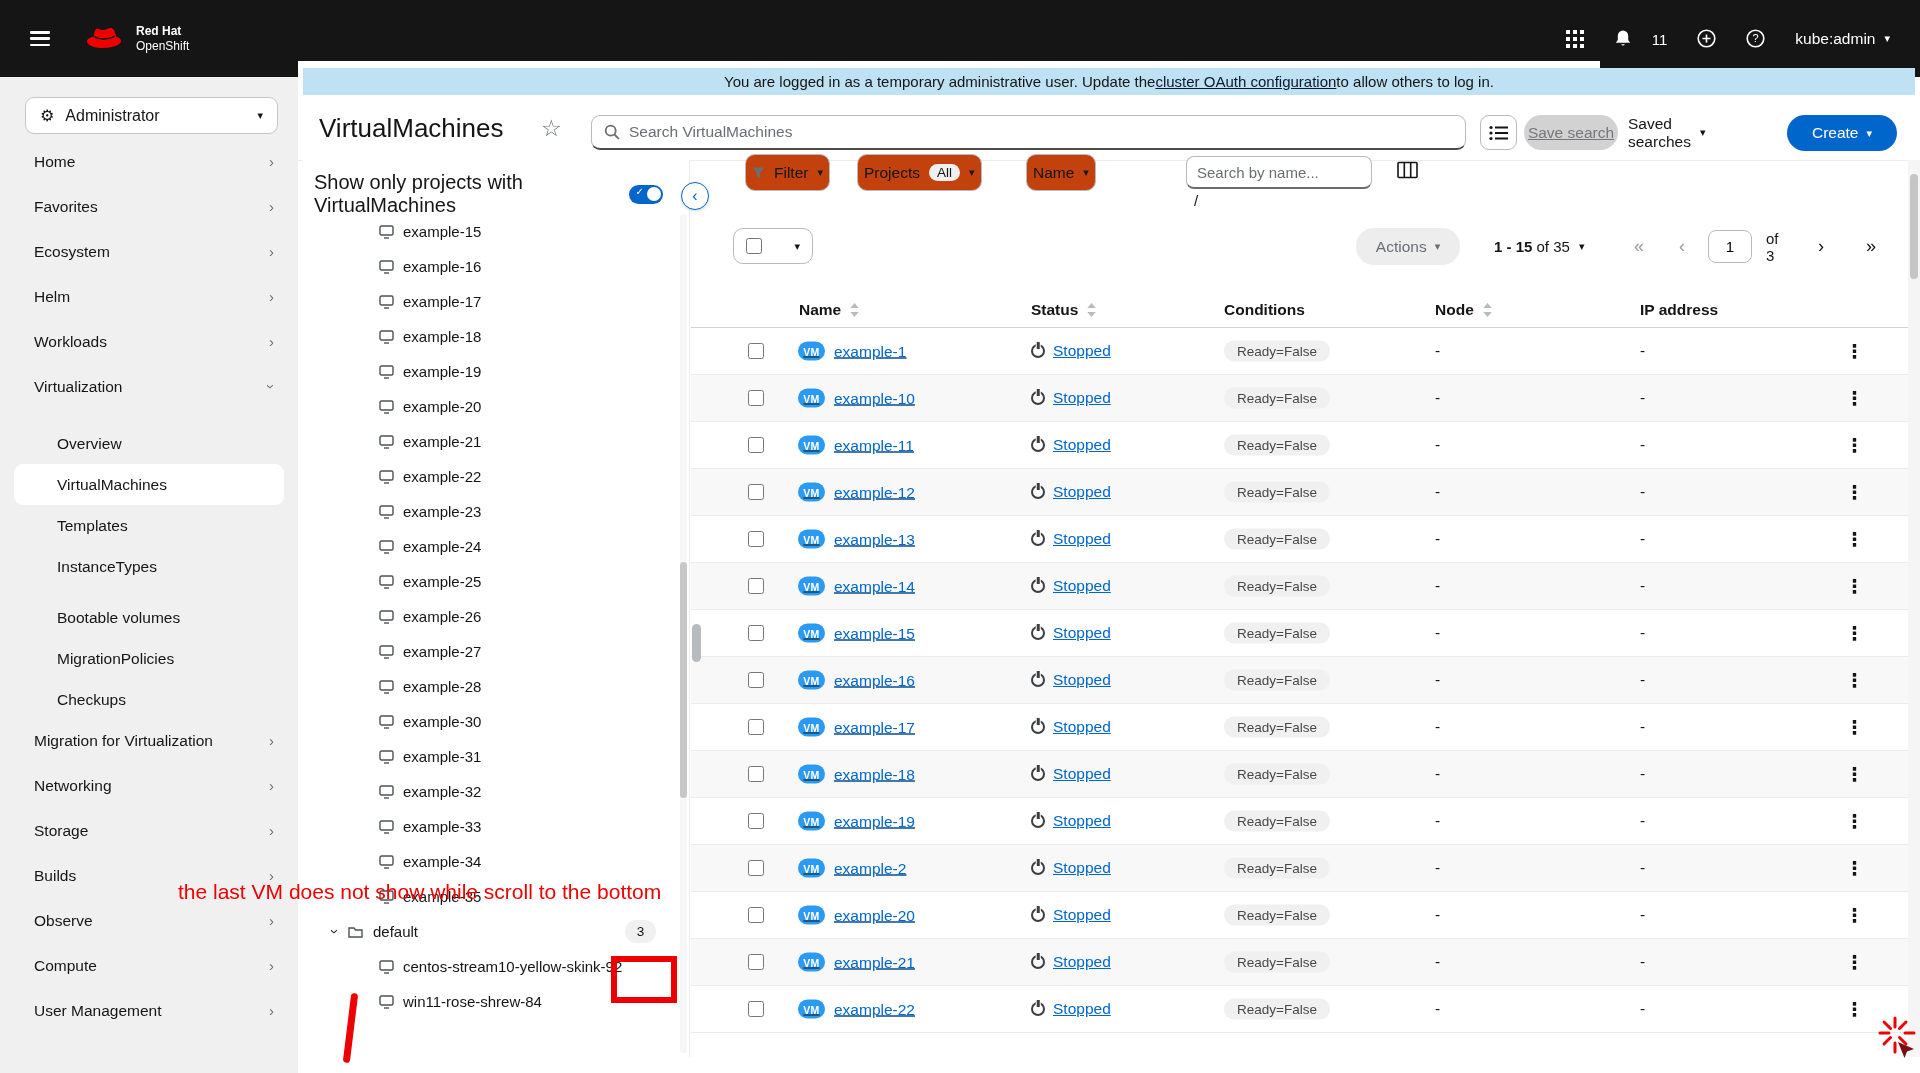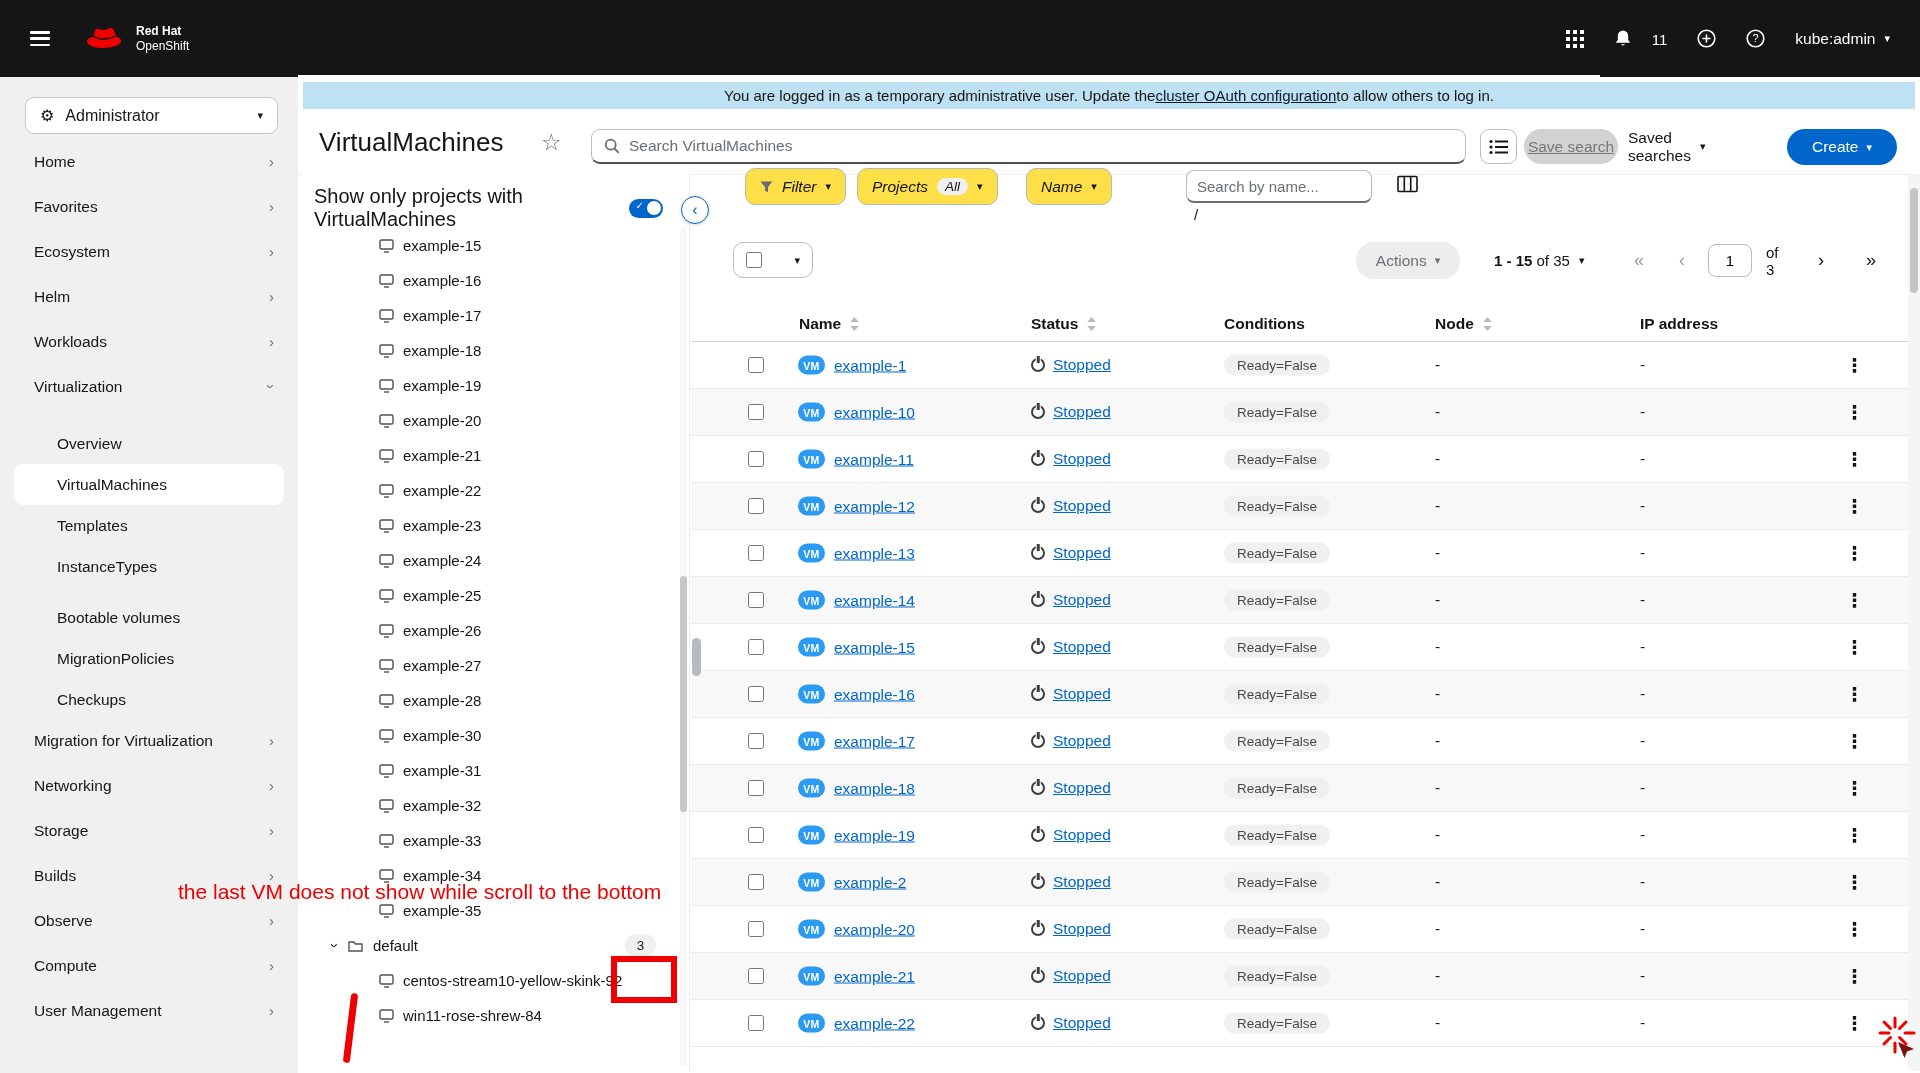--- a/index.html
+++ b/index.html
@@ -28,21 +28,21 @@
   .nav-item { height:45px; display:flex; align-items:flex-start; padding:0 24px 0 34px; font-size:15.5px; cursor:pointer; }
   .nav-item .chev { margin-left:auto; color:#6a6e73; font-size:15px; }
   .rot90 { display:inline-block; transform:rotate(90deg); }
   .nav-sub { }
   .nav-sub2 { margin-top:10px; }
   .nav-bottom { margin-top:12px; }
   .nav-subitem { height:41px; display:flex; align-items:center; padding-left:57px; font-size:15.5px; cursor:pointer; }
   .nav-subitem.active { background:#fff; border-radius:9px; margin:0 14px; padding-left:43px; }
 
   
-  .main { position:absolute; top:75px; left:298px; width:1302px; height:996px; background:#fff; }
+  .main { position:absolute; top:61px; left:298px; width:1302px; height:996px; background:#fff; }
   .banner { position:absolute; top:7px; left:5px; width:1612px; height:27px; background:#bee1f4; font-size:15px; display:flex; align-items:center; justify-content:center; gap:0; color:#151515; }
   .banner a { color:#0f172a; text-decoration:underline; cursor:pointer; }
   .page-title { position:absolute; top:52px; left:21px; font-size:26px; font-weight:500; }
   .fav-star { position:absolute; top:54px; left:243px; font-size:23px; color:#6a6e73; cursor:pointer; }
   .search-wrap { position:absolute; top:54px; left:293px; width:875px; height:35px; border:1px solid #b8bbbe; border-bottom:2px solid #4d4d4d; border-radius:9px; background:#fff; display:flex; align-items:center; padding:0 12px; gap:9px; }
   .search-wrap input { border:none; outline:none; flex:1; font-size:15.5px; font-family:inherit; color:#151515; background:transparent; }
   .search-wrap input::placeholder { color:#6a6e73; }
   .icon-btn { position:absolute; top:54px; width:37px; height:35px; border:1px solid #b8bbbe; border-radius:9px; background:#fff; display:flex; align-items:center; justify-content:center; cursor:pointer; }
   .btn { display:flex; align-items:center; justify-content:center; gap:8px; font-size:15.5px; border-radius:18px; cursor:pointer; }
   .btn-disabled { position:absolute; top:54px; left:1226px; width:94px; height:35px; background:#d2d2d2; color:#76777a;text-decoration:underline; }
@@ -59,21 +59,21 @@
   .tree-list { position:absolute; top:54px; left:0; right:0; }
   .tree-item { height:35px; display:flex; align-items:center; padding-left:76px; gap:9px; font-size:15px; cursor:pointer; white-space:nowrap; }
   .proj-row { position:relative; height:35px; display:flex; align-items:center; padding-left:30px; gap:10px; font-size:15px; cursor:pointer; }
   .proj-badge { position:absolute; left:322px; top:6px; min-width:31px; height:23px; background:#f0f0f0; border-radius:12px; display:flex; align-items:center; justify-content:center; font-size:13.5px; }
   .tree-scroll { position:absolute; top:54px; right:2px; width:7px; height:839px; background:#f7f7f7; border-radius:4px; }
   .tree-thumb { position:absolute; top:348px; left:0; width:7px; height:236px; background:#c7c7c7; border-radius:4px; }
   .collapse-btn { position:absolute; top:121px; left:383px; width:28px; height:28px; border:1px solid #0066cc; border-radius:50%; background:#fff; color:#0066cc; display:flex; align-items:center; justify-content:center; font-size:16px; cursor:pointer; z-index:6; box-shadow:0 1px 3px rgba(0,0,0,.15); }
   .resizer { position:absolute; top:563px; left:394px; width:9px; height:38px; background:#b8bbbe; border-radius:5px; cursor:col-resize; z-index:5; }
 
   
-  .dd { position:absolute; top:93px; height:37px; display:flex; align-items:center; gap:9px; border:1px solid #b8bbbe; border-radius:10px; background:#fde047; padding:0 14px; font-size:15.5px; cursor:pointer;font-style:italic; }
+  .dd { position:absolute; top:93px; height:37px; display:flex; align-items:center; gap:9px; border:1px solid #b8bbbe; border-radius:10px; background:#c2410c; padding:0 6px; font-size:15.5px; cursor:pointer; }
   .mini-badge { background:#f0f0f0; border-radius:9px; padding:1px 8px; font-size:13.5px; }
   .name-search { position:absolute; top:95px; left:888px; width:186px; height:33px; border:1px solid #b8bbbe; border-bottom:2px solid #6a6e73; border-radius:8px; padding:0 10px; font-size:15px; font-family:inherit; color:#151515; outline:none; }
   .name-search::placeholder { color:#6a6e73; }
   .slash-hint { position:absolute; top:131px; left:896px; font-size:15px; }
   .col-mgmt { position:absolute; top:100px; left:1099px; cursor:pointer; }
 
   .bulk-select { position:absolute; top:167px; left:435px; width:80px; height:36px; border:1px solid #b8bbbe; border-radius:10px; background:#fff; display:flex; align-items:center; cursor:pointer; }
   .bulk-select input { margin-left:12px; width:16px; height:16px; }
   .bulk-select .caret { margin-left:auto; margin-right:12px; }
   .actions-btn { position:absolute; top:167px; left:1058px; width:104px; height:37px; background:#ededed; color:#6a6e73; }
@@ -84,21 +84,21 @@
   .page-input { position:absolute; top:169px; left:1410px; width:44px; height:33px; border:1px solid #b8bbbe; border-radius:8px; text-align:center; font-size:15px; font-family:inherit; outline:none; }
   .page-of { position:absolute; top:167px; left:1468px; height:37px; display:flex; align-items:center; font-size:15px; }
 
   
   .vm-table { position:absolute; top:231px; left:393px; width:1217px; }
   .thead { position:relative; height:36px; border-bottom:1px solid #d2d2d2; font-weight:bold; font-size:15.5px; }
   .th { position:absolute; top:50%; transform:translateY(-50%); display:flex; align-items:center; gap:8px; cursor:pointer; }
   .trow { position:relative; height:47px; border-bottom:1px solid #ebebeb; }
   .trow:nth-child(even) { background:#f8f8f8; }
   .cell { position:absolute; top:50%; transform:translateY(-50%); display:flex; align-items:center; }
-  .c-check { left:57px; } .c-name { left:107px; gap:9px; } .c-status { left:340px; gap:8px; }
+  .c-check { left:57px; } .c-name { left:107px; gap:9px;text-decoration:underline; } .c-status { left:340px; gap:8px; }
   .c-cond { left:533px; } .c-node { left:744px; } .c-ip { left:949px; } .c-kebab { left:1154px; }
   .h-name { left:108px; } .h-status { left:340px; } .h-cond { left:533px; } .h-node { left:744px; } .h-ip { left:949px; }
   .rowcheck { width:16px; height:16px; cursor:pointer; }
   .vm-badge { display:inline-flex; align-items:center; justify-content:center; width:27px; height:19px; border-radius:10px; background:#2b9af3; color:#fff; font-size:10.5px; font-weight:bold; letter-spacing:.3px; }
   .link { color:#0066cc; text-decoration:underline; font-size:15.5px; cursor:pointer; }
   .stopped-icon { position:relative; display:inline-block; width:14px; height:14px; border:2px solid #3c3f42; border-radius:50%; }
   .stopped-icon::after { content:""; position:absolute; left:50%; top:-4px; transform:translateX(-50%); width:2.5px; height:7px; background:#3c3f42; box-shadow:0 0 0 1px #fff; }
   .pill { display:inline-block; padding:3px 13px; background:#f0f0f0; border-radius:13px; font-size:13.5px; color:#474747; }
   .kebab { font-size:19px; font-weight:bold; color:#151515; cursor:pointer; width:18px; text-align:center; }
   .dash { font-size:15.5px; }

